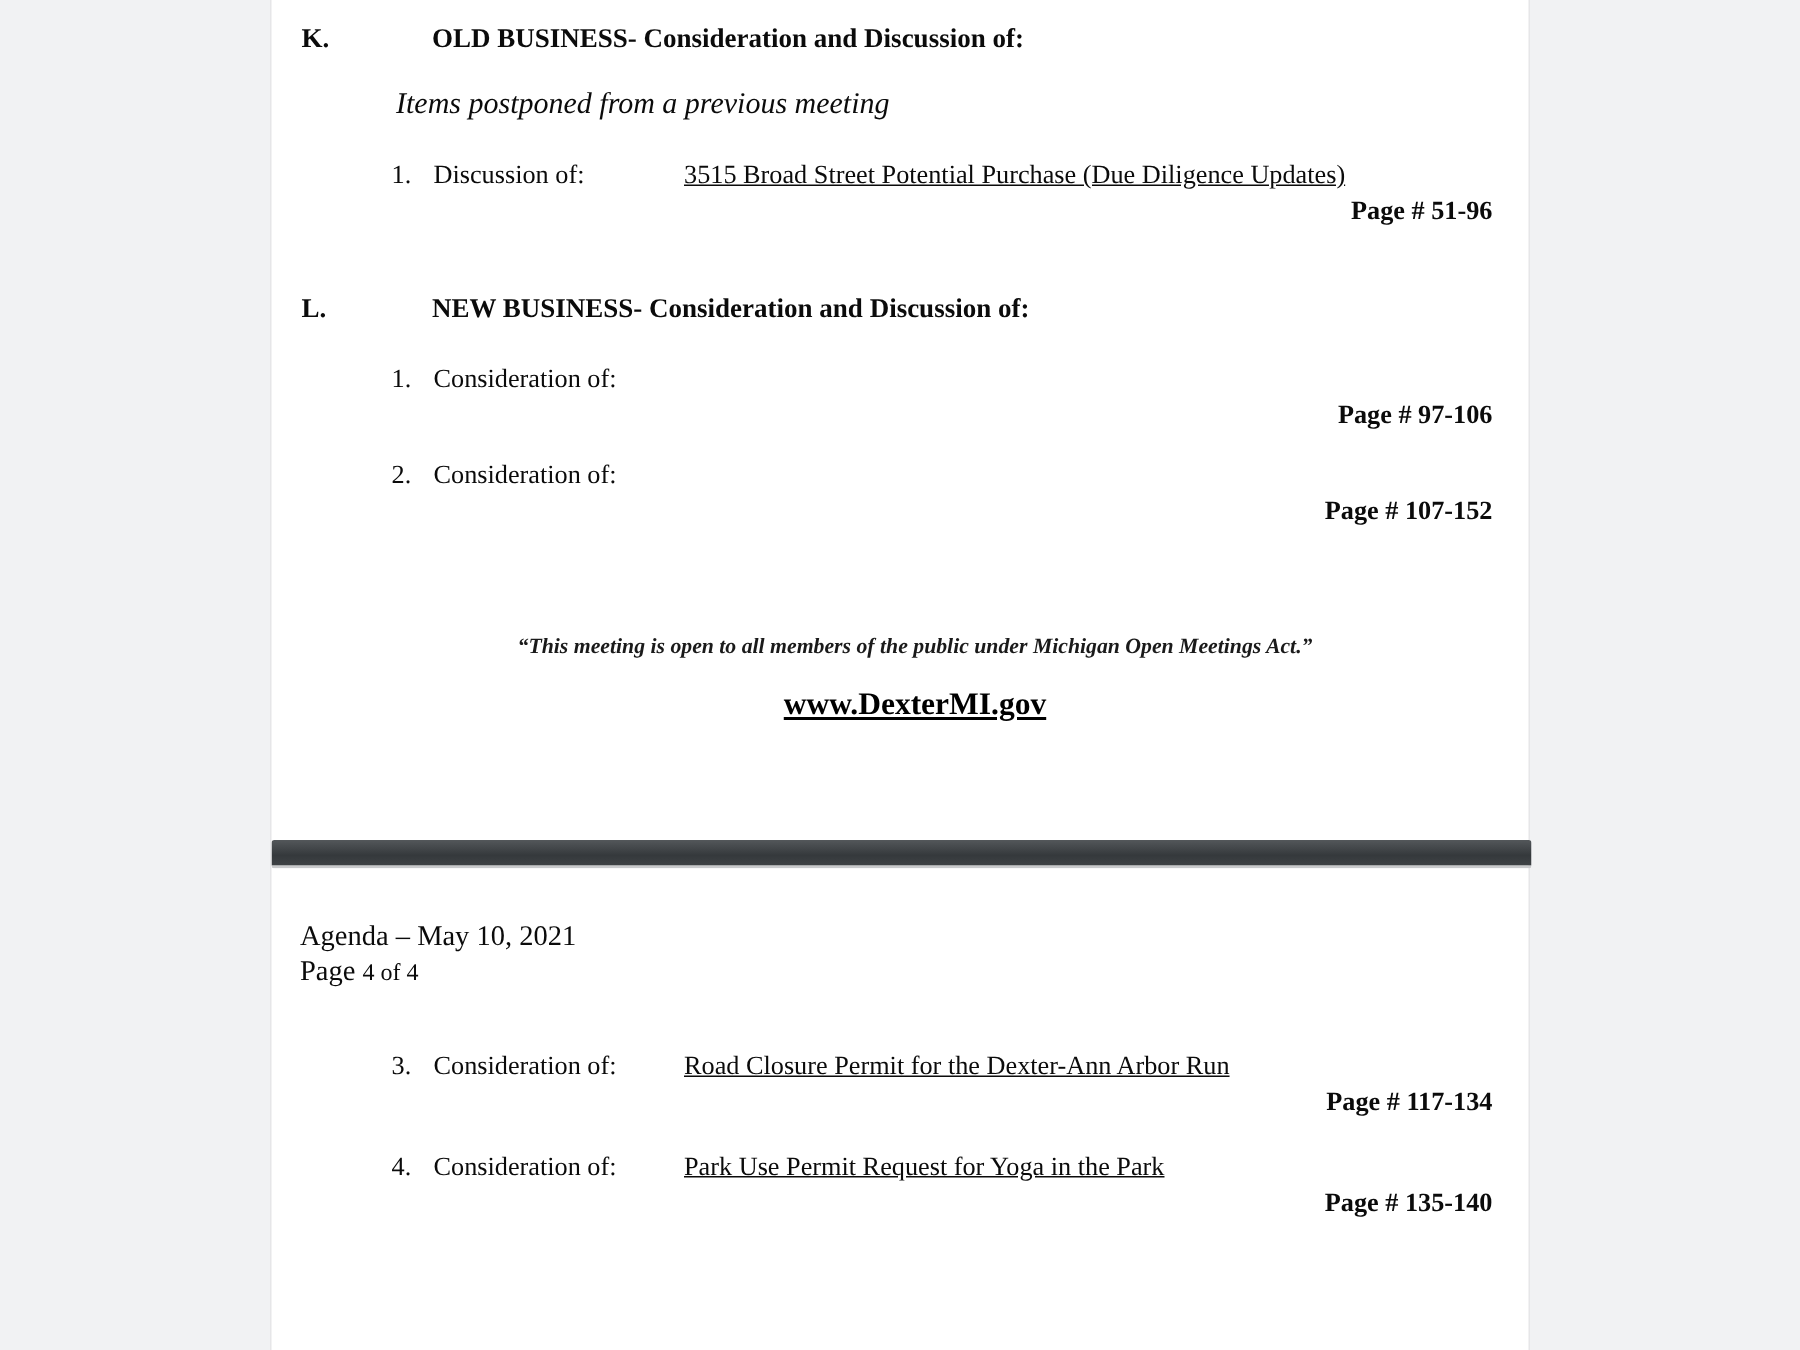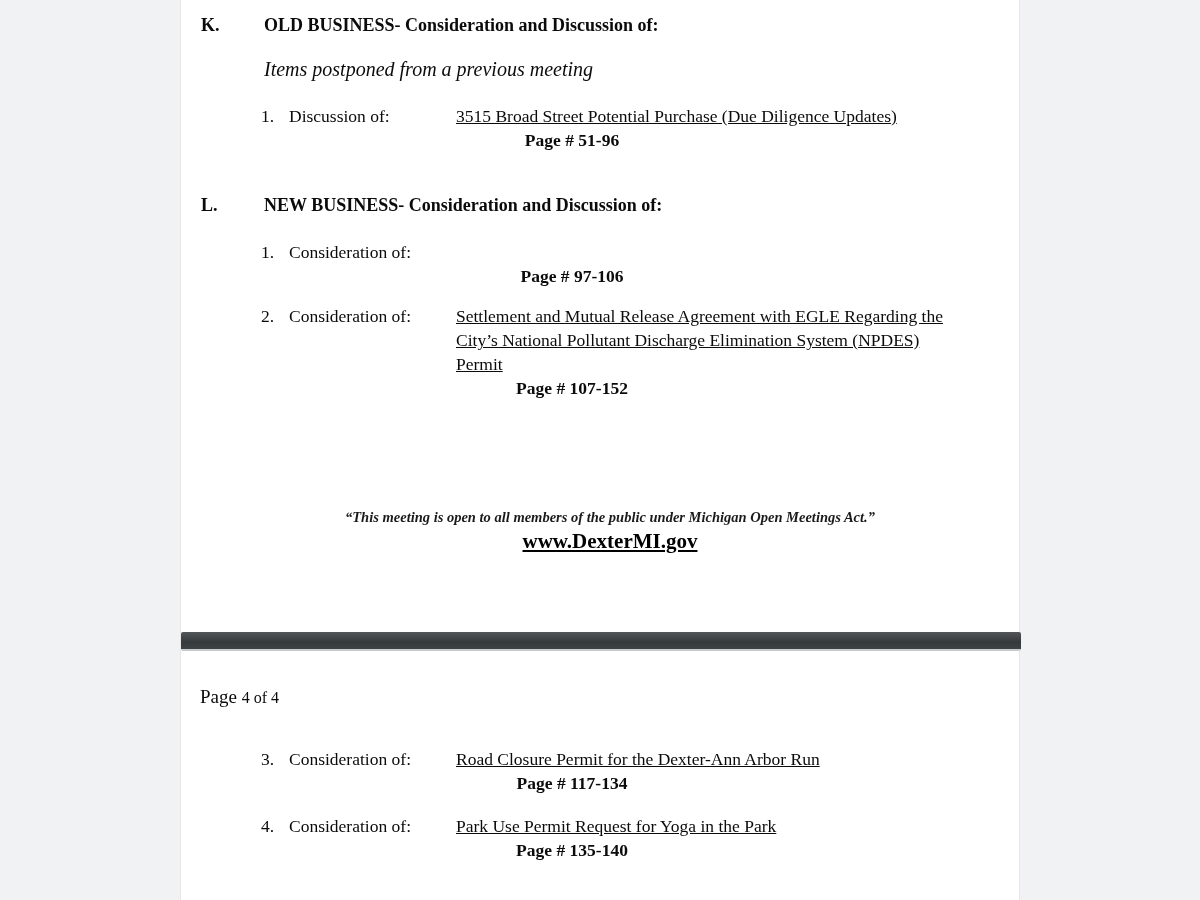--- a/index.html
+++ b/index.html
@@ -20,61 +20,61 @@
     padding-top: 14px;
   }
   .heading-row {
     display: flex;
     padding: 0 15px 0 20px;
     font-weight: bold;
     font-size: 18px;
     line-height: 22px;
   }
   .heading-letter { width: 63px; flex: 0 0 63px; }
-  .heading-text { flex: 1; }
+  .heading-text { flex: 1; margin-left: 24px; }
   .section-note {
     margin: 24px 15px 0 83px;
     font-style: italic;
     font-size: 20px;
     line-height: 18px;
   }
   .item-row {
     display: flex;
     padding: 0 0 0 80px;
     font-size: 17.5px;
     line-height: 24px;
   }
   .item-num { width: 28px; flex: 0 0 28px; }
   .item-label { width: 167px; flex: 0 0 167px; }
   .item-desc { width: 565px; flex: 0 0 565px; white-space: pre-line; text-decoration: underline; }
   .pages-line {
     font-weight: bold;
     font-size: 17.5px;
     line-height: 24px;
-    text-align: center;
-    padding-right: 56px;
+    text-align: right;
+    padding-right: 24px;
   }
   .mt-k-item { margin-top: 26px; }
   .mt-l-head { margin-top: 42px; }
   .mt-l-item1 { margin-top: 24px; }
   .mt-l-item2 { margin-top: 16px; }
   .center-block {
     text-align: center;
     padding-left: 20px;
   }
   .quote-line {
-    margin-top: 108px;
+    margin-top: 70px;
     font-style: italic;
     font-weight: bold;
     font-size: 14.5px;
     line-height: 18px;
     color: #1a1a1a;
   }
   .website-line {
-    margin-top: 3px;
+    margin-top: 17px;
     font-weight: bold;
     font-size: 21px;
     line-height: 25px;
   }
   .website-link {
     color: #000000;
     text-decoration: underline;
     text-decoration-thickness: 2px;
     text-underline-offset: 2px;
     cursor: pointer;
@@ -122,36 +122,34 @@
 
   <div class="item-row mt-l-item1">
     <div class="item-num">1.</div>
     <div class="item-label">Consideration of:</div>
   </div>
   <div class="pages-line">Page # 97-106</div>
 
   <div class="item-row mt-l-item2">
     <div class="item-num">2.</div>
     <div class="item-label">Consideration of:</div>
-    <div class="item-desc">Settlement and Mutual Release Agreement with EGLE Regarding the
-City’s National Pollutant Discharge Elimination System (NPDES)
-Permit</div>
   </div>
   <div class="pages-line">Page # 107-152</div>
 
   <div class="center-block">
     <div class="quote-line">“This meeting is open to all members of the public under Michigan Open Meetings Act.”</div>
     <div class="website-line">
       <span class="website-link">www.DexterMI.gov</span>
     </div>
   </div>
 
   <div class="page-separator"></div>
 
   <div class="agenda-header">
+    <div>Agenda – May 10, 2021</div>
     <div><span>Page </span><span class="page-count-small">4 of 4</span></div>
   </div>
 
   <div class="item-row mt-item3">
     <div class="item-num">3.</div>
     <div class="item-label">Consideration of:</div>
     <div class="item-desc">Road Closure Permit for the Dexter-Ann Arbor Run</div>
   </div>
   <div class="pages-line">Page # 117-134</div>
 

